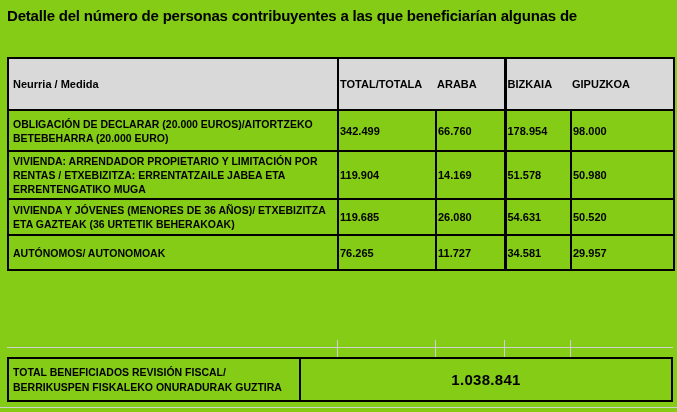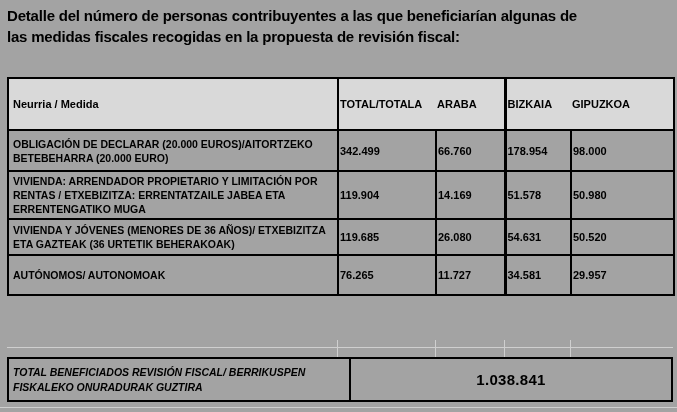--- a/index.html
+++ b/index.html
@@ -3,76 +3,74 @@
 <meta charset="utf-8">
 <style>
   :root{
     --header-bg:#d9d9d9;
     --indicator-green:#2e8b3c;
     --gridline-gray:#cfcfcf;
     --border-black:#000000;
   }
   html,body{margin:0;padding:0;background:#ffffff;}
   .page{
-    position:relative;width:677px;height:412px;background:#a3a3a3;
+    position:relative;width:677px;height:412px;background:#84cc16;
     font-family:"Liberation Sans",sans-serif;font-weight:bold;color:#000;
     overflow:hidden;
   }
   .title{position:absolute;left:7px;top:5px;font-size:15px;line-height:21px;letter-spacing:-0.2px;}
   .tline{display:block;white-space:nowrap;}
 
   table.main-table{
     position:absolute;left:7px;top:57px;width:666px;
     border-collapse:collapse;table-layout:fixed;
     border:2px solid var(--border-black);
-    margin-top:20px;
   }
   thead th{
     background:var(--header-bg);
     border:none;border-bottom:2px solid var(--border-black);
     font-size:11px;height:48px;vertical-align:middle;
   }
   th.h-measure{text-align:left;padding-left:4px;border-right:2px solid var(--border-black);}
   th.h-num{text-align:left;}
   th.h-bizkaia{border-left:3px solid var(--border-black);}
   tbody td{border:2px solid var(--border-black);vertical-align:middle;}
   td.c-bizkaia{border-left-width:3px;}
   td.label{font-size:10.5px;text-align:left;padding:2px 6px 2px 4px;line-height:14px;}
   td.num{font-size:11px;text-align:left;position:relative;}
   tr.hr1{height:41px;} tr.hr2{height:46px;} tr.hr3{height:36px;}
-  tr.hr4{height:44px;} tr.hr5{height:40px;padding-left:34px;}
+  tr.hr4{height:44px;} tr.hr5{height:35px;padding-left:34px;}
 
   .err{
     position:absolute;top:0;left:0;width:0;height:0;
     border-top:7px solid var(--indicator-green);
     border-right:7px solid transparent;
   }
 
   .total-box{
     position:absolute;left:7px;top:357px;width:666px;height:45px;
     border:2px solid var(--border-black);box-sizing:border-box;display:flex;
   }
   .total-label{
-    width:342px;box-sizing:border-box;border-right:2px solid var(--border-black);
+    width:292px;box-sizing:border-box;border-right:2px solid var(--border-black);
     padding:2px 6px 2px 4px;font-size:10.5px;line-height:15px;
-    display:flex;align-items:center;font-style:italic;
+    display:flex;align-items:center;
   }
   .total-value{flex:1;display:flex;align-items:center;justify-content:center;font-size:15px;letter-spacing:0.3px;}
 
   .gridline-h{position:absolute;height:0;border-top:1px solid var(--gridline-gray);}
   .gridline-v{position:absolute;width:0;border-left:1px solid var(--gridline-gray);}
 </style>
 </head>
 <body>
 
 <div class="page">
 
   <div class="title">
     <span class="tline">Detalle del número de personas contribuyentes a las que beneficiarían algunas de</span>
-    <span class="tline">las medidas fiscales recogidas en la propuesta de revisión fiscal:</span>
   </div>
 
   <table class="main-table">
     <colgroup>
       <col style="width:330px">
         <col style="width:98px">
         <col style="width:69px">
         <col style="width:66px">
         <col style="width:103px">
     </colgroup>

